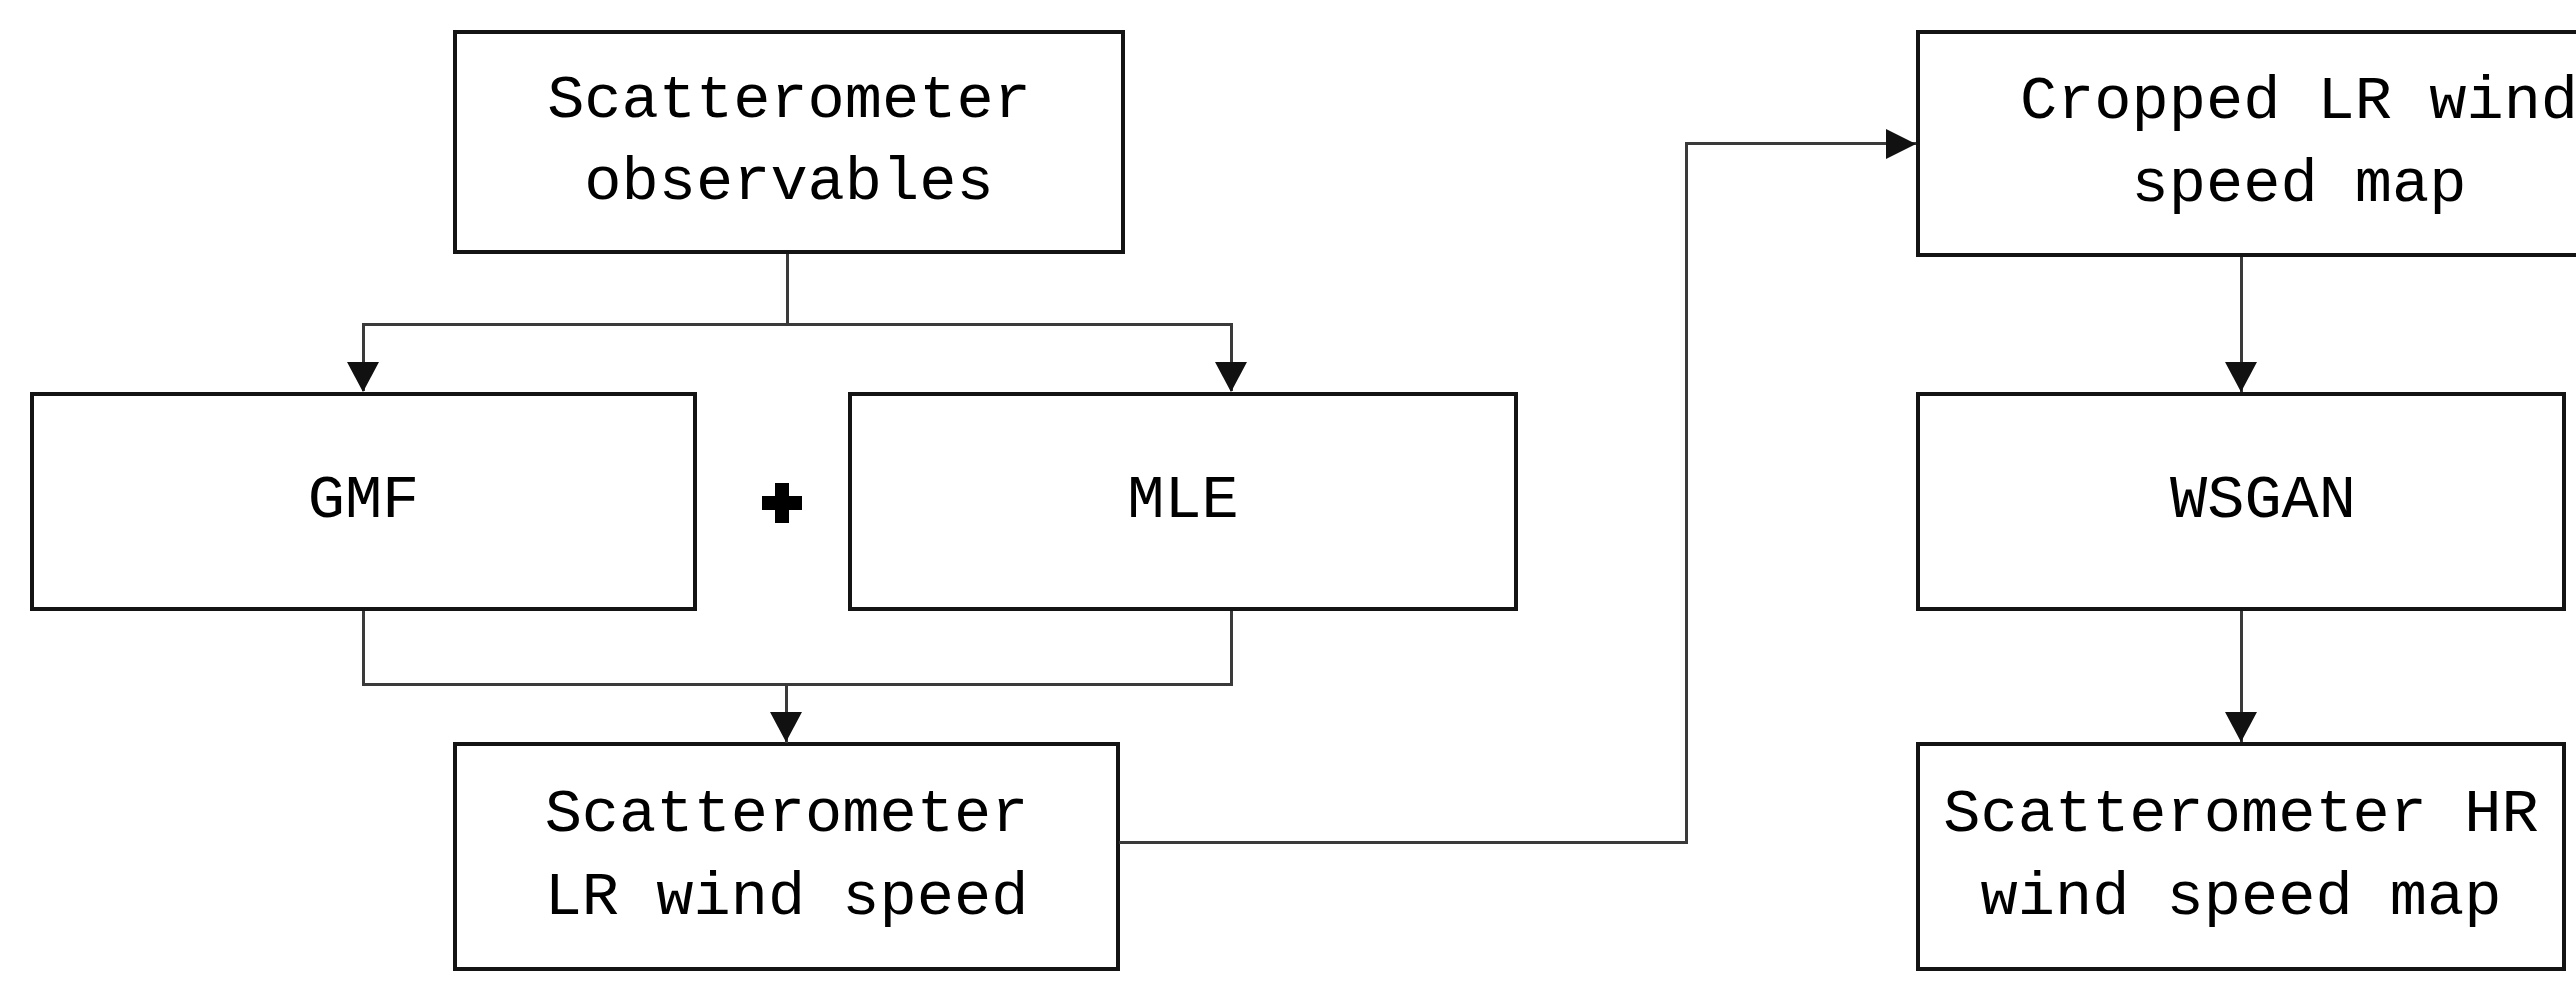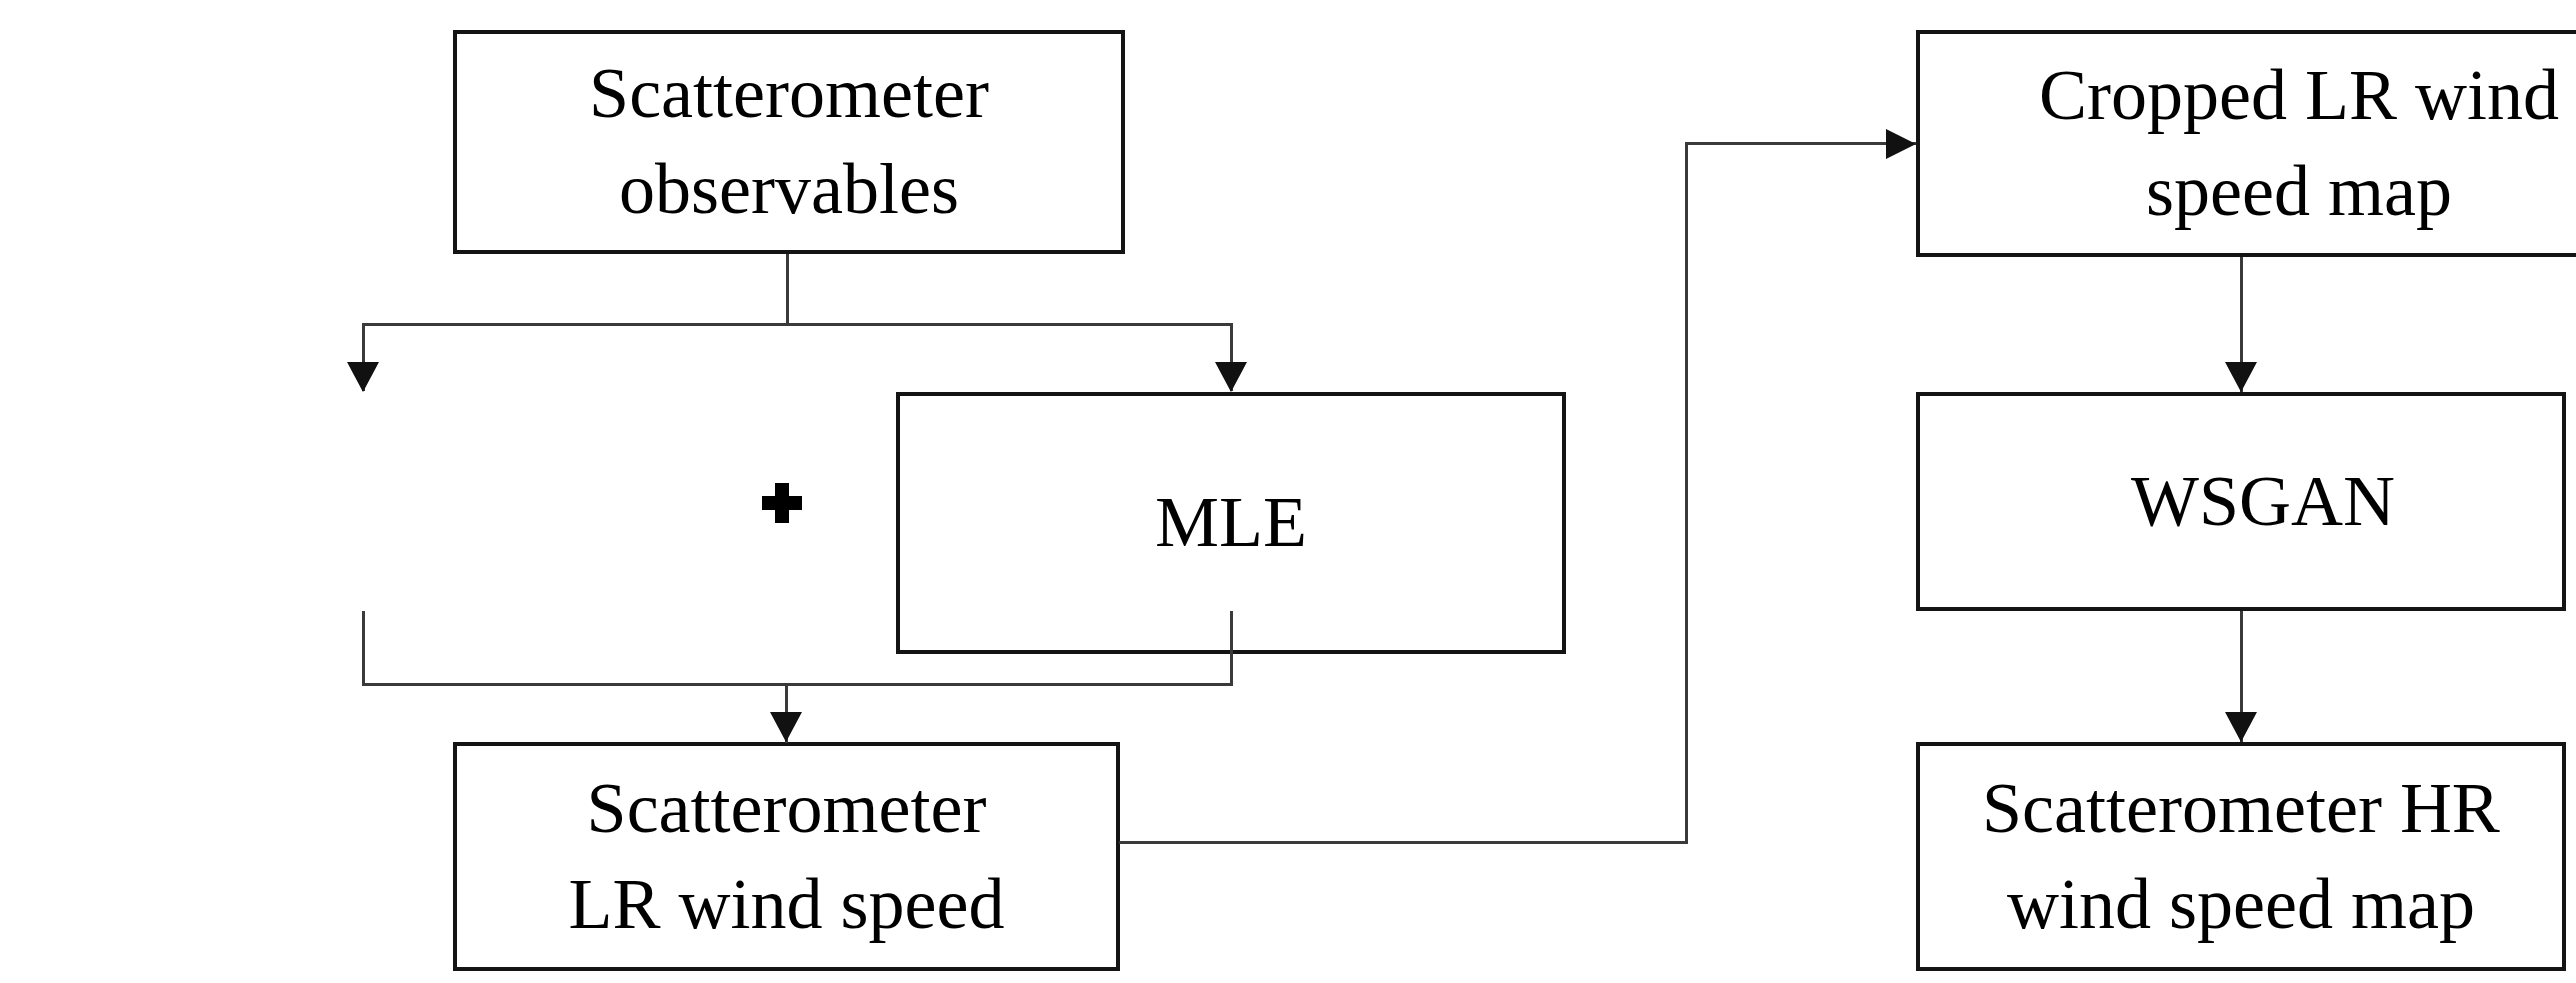--- a/index.html
+++ b/index.html
@@ -22,24 +22,25 @@
   .box{
     position:absolute;
     border:4px solid var(--box-border);
     background:var(--background);
     display:flex;
     align-items:center;
     justify-content:center;
     text-align:center;
   }
   .box .label{
-    font-size:72px;
+    font-size:62px;
     line-height:1.33;
     color:var(--text);
     white-space:pre-line;
+    font-family:Liberation Mono, monospace;
   }
   .hline{position:absolute;height:3px;background:var(--connector);}
   .vline{position:absolute;width:3px;background:var(--connector);}
   .arrow-down{
     position:absolute;width:0;height:0;
     border-left:16px solid transparent;
     border-right:16px solid transparent;
     border-top:30px solid var(--arrow);
   }
   .arrow-right{
@@ -55,22 +56,25 @@
 </head>
 <body>
 
 <div class="stage">
 
   <div class="box" style="left:453px;top:30px;width:672px;height:224px;">
     <div class="label">Scatterometer
 observables</div>
   </div>
 
+  <div class="box" style="left:30px;top:392px;width:667px;height:219px;">
+    <div class="label">GMF</div>
+  </div>
 
-  <div class="box" style="left:896px;top:392px;width:670px;height:262px;">
+  <div class="box" style="left:848px;top:392px;width:670px;height:219px;">
     <div class="label">MLE</div>
   </div>
 
   <div class="box" style="left:453px;top:742px;width:667px;height:229px;">
     <div class="label">Scatterometer
 LR wind speed</div>
   </div>
 
   <div class="box" style="left:1916px;top:30px;width:766px;height:227px;">
     <div class="label">Cropped LR wind

